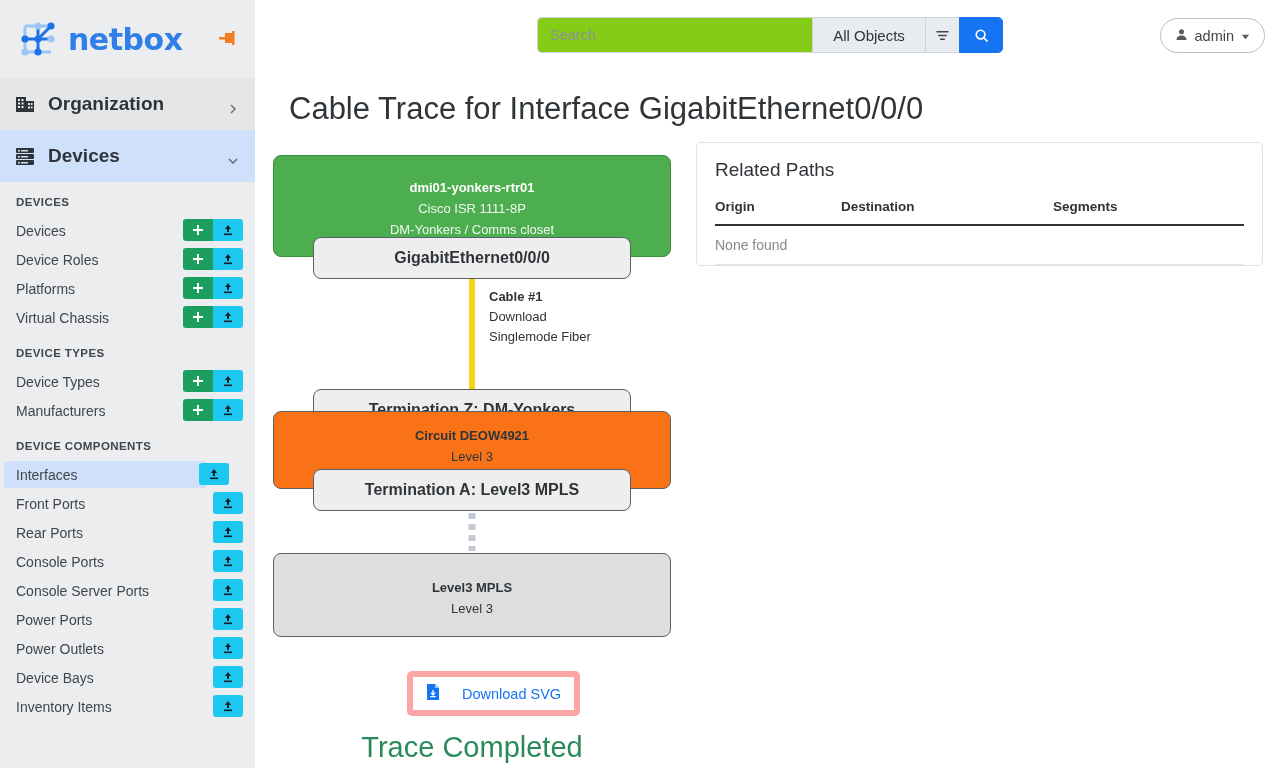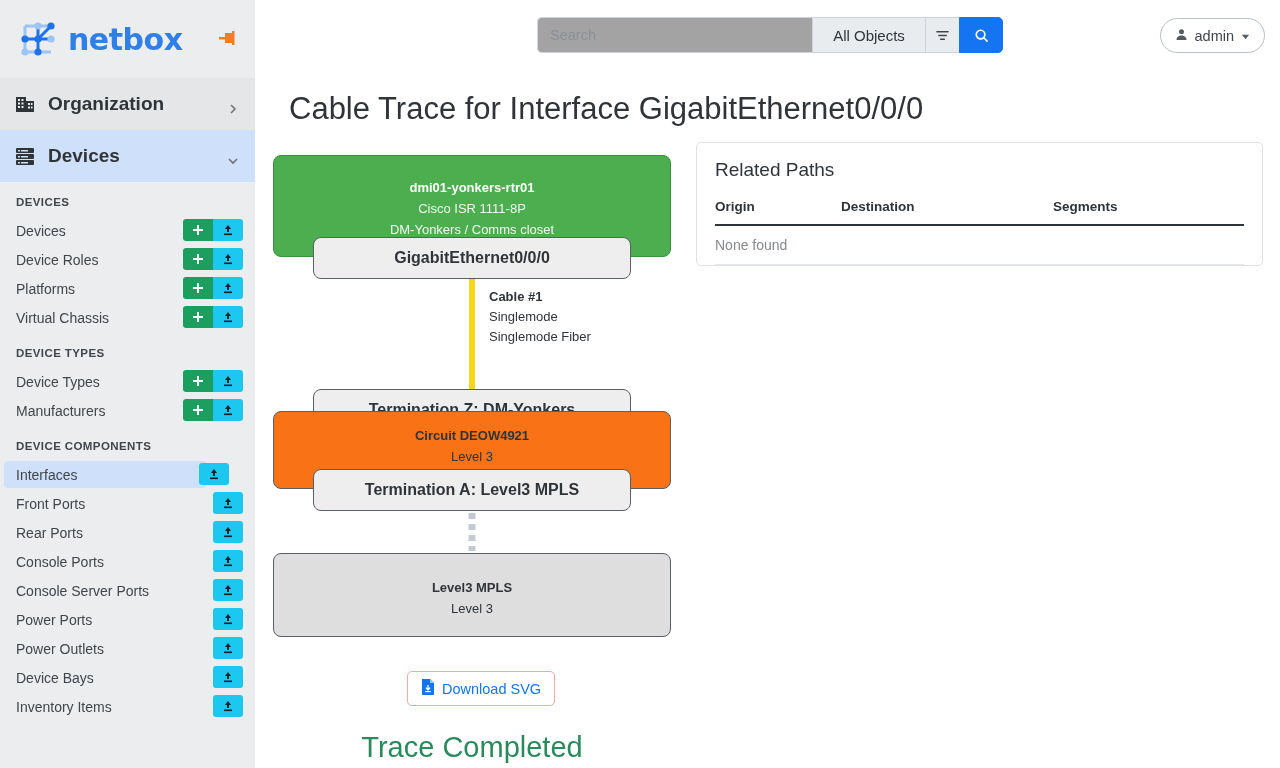--- a/index.html
+++ b/index.html
@@ -78,21 +78,21 @@
   #searchwrap {
     position: absolute; left: 282px; top: 17px;
     display: flex; height: 36px; align-items: stretch;
   }
   #search-input {
     width: 275px; height: 36px;
     border: 1px solid #ced4da; border-right: none;
     border-radius: 5px 0 0 5px;
     padding: 0 12px; font-size: 14.5px; color: #2f3439;
     font-family: "Liberation Sans", sans-serif; outline: none;
-    background: #a3a3a3;
+    background: #84cc16;
   }
   #search-input::placeholder { color: #8b9198; }
   #obj-select {
     display: flex; align-items: center; justify-content: center;
     min-width: 113px; padding: 0 2px;
     background: #e9ecef; border: 1px solid #ced4da; border-right: none;
     font-size: 15px; color: #2f3439; cursor: pointer;
   }
   #filter-btn {
     display: flex; align-items: center; justify-content: center;
@@ -163,22 +163,22 @@
   .dotted-seg { position: relative; height: 42px; }
   .dotted-line {
     position: absolute; left: 199px; top: 2px; width: 7px; height: 38px;
     transform: translateX(-3.5px);
     background-image: linear-gradient(#c4cad3 55%, rgba(0,0,0,0) 0%);
     background-size: 7px 11px; background-repeat: repeat-y;
   }
 
   #dl-btn {
     position: absolute; left: 134px; top: 516px;
-    display: flex; align-items: center; gap: 7px;
-    padding: 7px 13px; border: 1px solid #fca5a5; border-radius: 5px;
+    display: flex; align-items: center; gap: 22px;
+    padding: 7px 13px; border: 6px solid #fca5a5; border-radius: 5px;
     color: #1474f2; font-size: 14.5px; background: #fff; cursor: pointer;
   }
   #trace-status {
     position: absolute; left: 0; top: 576px; width: 398px;
     text-align: center; font-size: 29px; color: #2a8a5c;
   }
 
   
   #related-card {
     position: absolute; left: 441px; top: 142px;
@@ -542,21 +542,21 @@
     </div>
 
     <div class="term" style="margin-top:-20px;">
       <span>GigabitEthernet0/0/0</span>
     </div>
 
     <div class="cable-seg">
       <div class="cable-line"></div>
       <div class="cable-info">
         <div class="ci1">Cable #1</div>
-        <div>Singlemode</div>
+        <div>Download</div>
         <div>Singlemode Fiber</div>
       </div>
     </div>
 
     <div class="term">
       <span>Termination Z: DM-Yonkers</span>
     </div>
 
     <div class="node circuit" style="margin-top:-20px;">
       <div class="n1">Circuit DEOW4921</div>

